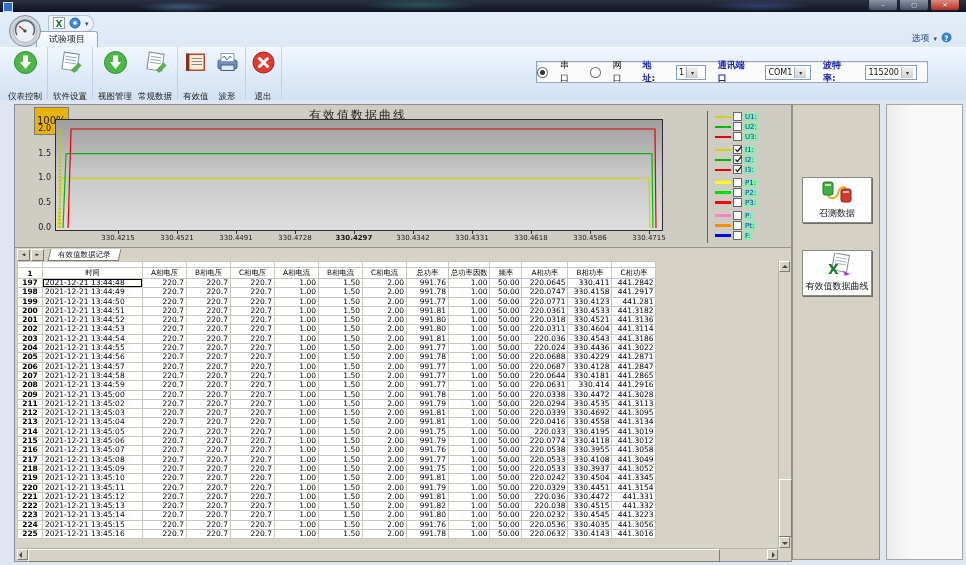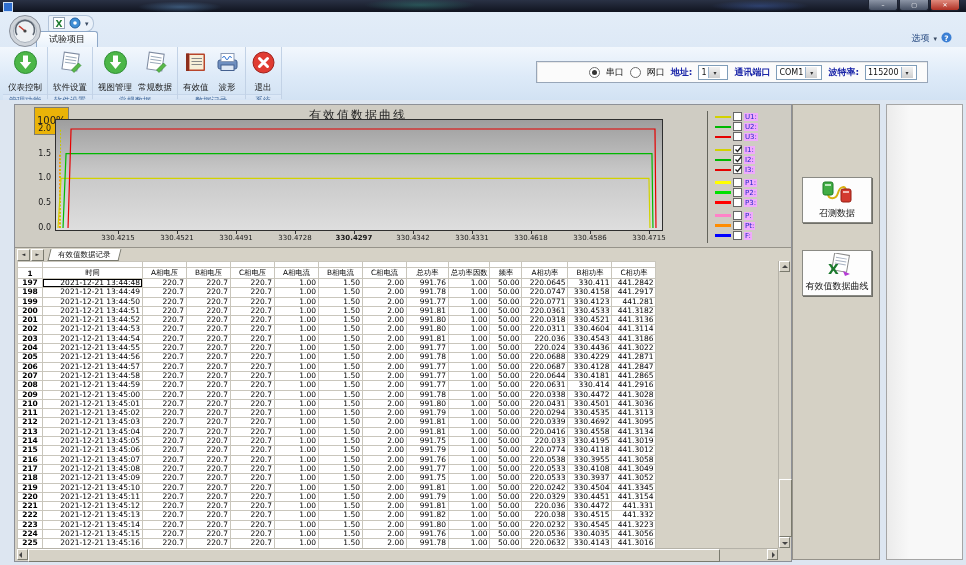--- a/index.html
+++ b/index.html
@@ -34,27 +34,27 @@
   .tab{position:absolute;left:36px;top:1px;height:15px;padding:0 12px;line-height:15px;
     font-size:9px;color:#222;background:linear-gradient(#fdfeff,#e9f2fb);
     border:1px solid #8ea8c8;border-bottom:none;border-radius:3px 3px 0 0;}
   .tab-right{position:absolute;right:14px;top:2px;display:flex;align-items:center;gap:4px;
     font-size:9px;color:#274a80;}
   .ribbon-body{position:absolute;left:0;right:0;top:35px;bottom:0;
     background:linear-gradient(#f2f7fd,#ddeaf8 55%,#d2e2f3);}
   .rgroups{position:absolute;left:3px;top:0;bottom:1px;display:flex;}
   .rgroup{display:flex;flex-direction:column;border-right:1px solid #c2d2e6;}
   .rbtns{flex:1;display:flex;align-items:flex-start;padding:2px 2px 0;}
-  .rbtn{display:flex;flex-direction:column;align-items:center;gap:5px;background:none;
+  .rbtn{display:flex;flex-direction:column;align-items:center;gap:14px;background:none;
     border:0;padding:1px 3px 0;font-family:inherit;font-size:8.5px;color:#1b1b1b;cursor:default;}
   .rglabel{height:12px;line-height:12px;text-align:center;font-size:8px;color:#40689b;
     background:linear-gradient(#dde9f7,#cddef1);border-top:1px solid #c6d6ea;}
   .conn-panel{position:absolute;left:536px;top:14px;width:392px;height:22px;
     background:#fbfbfb;border:1px solid #98a6b8;box-shadow:inset 1px 1px 0 #e7e7e7;
-    display:flex;align-items:center;justify-content:flex-end;gap:6px;padding-right:10px;
+    display:flex;align-items:center;justify-content:flex-end;gap:12px;padding-right:10px;
     box-sizing:border-box;font-size:9px;color:#111;}
   .radio{display:inline-block;width:9px;height:9px;border-radius:50%;
     border:1px solid #6e6e6e;background:#fff;position:relative;vertical-align:-1px;}
   .radio.checked::after{content:"";position:absolute;left:2px;top:2px;width:5px;height:5px;
     border-radius:50%;background:#333;}
   .blab{color:#1a25a8;font-weight:bold;}
   .mini-select{display:inline-flex;align-items:center;height:13px;background:#fff;
     border:1px solid #7f9db9;font-size:8px;padding-left:2px;color:#111;}
   .mini-select .dd{width:11px;height:11px;margin-left:2px;background:linear-gradient(#f2f2f2,#cfcfcf);
     border-left:1px solid #9db4cc;font-style:normal;font-size:6px;line-height:11px;text-align:center;color:#333;}
@@ -74,41 +74,41 @@
   .xtick{position:absolute;width:56px;text-align:center;font-size:7px;color:#1a1a1a;top:129px;}
   .xmark{position:absolute;width:1px;height:4px;background:#333;top:125px;}
   .legend-sep{position:absolute;left:692px;top:6px;width:1px;height:132px;background:#63635b;}
   .legend{position:absolute;left:700px;top:7px;width:70px;}
   .legend-item{display:flex;align-items:center;height:9px;margin-bottom:1px;}
   .legend-item.gap{margin-top:4px;}
   .lswatch{width:16px;margin-right:2px;}
   .lcheck{width:7px;height:7px;background:#fff;border:1px solid #666;margin-right:2px;
     position:relative;flex:none;}
   .lcheck svg{position:absolute;left:0;top:-1px;}
-  .llabel{font-size:7px;color:#2323c8;background:#f0abfc;padding:0 1px;line-height:8px;}
+  .llabel{font-size:7px;color:#2323c8;background:#86efac;padding:0 1px;line-height:8px;}
 
   
   .table-section{position:absolute;left:0;right:0;top:142px;bottom:0;background:#d6d2c6;
     border-top:1px solid #96938a;}
   .sheet-tabbar{position:absolute;left:2px;top:0;height:13px;display:flex;align-items:center;gap:1px;}
   .tarrow{width:11px;height:10px;background:#d6d2c6;border:1px solid;
     border-color:#fff #7a7a6e #7a7a6e #fff;font-size:5px;line-height:9px;text-align:center;color:#333;}
   .sheet-tab{height:11px;line-height:11px;padding:0 8px;background:#fff;
     border:1px solid #7a7a6e;border-top:none;font-size:7.5px;color:#111;
     transform:skewX(-14deg);margin-left:4px;}
   .sheet-tab span{display:inline-block;transform:skewX(14deg);}
   #grid{position:absolute;left:2px;top:13px;width:761px;height:287px;background:#d6d2c6;overflow:hidden;}
   table.grid-table{border-collapse:collapse;table-layout:fixed;background:#fff;}
   .grid-table td{border:1px solid #c9c6bc;padding:0 2px;font-size:7.5px;color:#000;
     overflow:hidden;white-space:nowrap;}
   .blank-row td{height:5px;}
   .head-row td{height:9px;text-align:center;font-size:7.3px;}
   tr.drow td{height:8.3px;line-height:8.3px;}
   td.rownum{text-align:center;font-weight:bold;padding:0;}
-  td.tcell{text-align:right;}
+  td.tcell{text-align:left;}
   td.ncell{text-align:right;}
   td.sel{box-shadow:inset 0 0 0 1px #000;}
 
   
   .sb{position:absolute;background:#d6d2c6;}
   .sb .btn{position:absolute;width:11px;height:11px;background:#d6d2c6;border:1px solid;
     border-color:#fff #7a7a6e #7a7a6e #fff;box-sizing:border-box;}
   .tri{position:absolute;width:0;height:0;border:3px solid transparent;}
   .vscroll{left:763px;top:13px;width:12px;height:287px;border-left:1px solid #b5b2a8;}
   .hscroll{left:2px;top:300px;width:761px;height:12px;border-top:1px solid #b5b2a8;}
@@ -675,36 +675,20 @@
                   <td class="ncell">1.50</td>
                   <td class="ncell">2.00</td>
                   <td class="ncell">991.78</td>
                   <td class="ncell">1.00</td>
                   <td class="ncell">50.00</td>
                   <td class="ncell">220.0338</td>
                   <td class="ncell">330.4472</td>
                   <td class="ncell">441.3028</td>
                 </tr>
                 <tr class="drow">
-                  <td class="rownum">210</td>
-                  <td class="tcell">2021-12-21 13:45:01</td>
-                  <td class="ncell">220.7</td>
-                  <td class="ncell">220.7</td>
-                  <td class="ncell">220.7</td>
-                  <td class="ncell">1.00</td>
-                  <td class="ncell">1.50</td>
-                  <td class="ncell">2.00</td>
-                  <td class="ncell">991.80</td>
-                  <td class="ncell">1.00</td>
-                  <td class="ncell">50.00</td>
-                  <td class="ncell">220.0431</td>
-                  <td class="ncell">330.4501</td>
-                  <td class="ncell">441.3036</td>
-                </tr>
-                <tr class="drow">
                   <td class="rownum">211</td>
                   <td class="tcell">2021-12-21 13:45:02</td>
                   <td class="ncell">220.7</td>
                   <td class="ncell">220.7</td>
                   <td class="ncell">220.7</td>
                   <td class="ncell">1.00</td>
                   <td class="ncell">1.50</td>
                   <td class="ncell">2.00</td>
                   <td class="ncell">991.79</td>
                   <td class="ncell">1.00</td>

